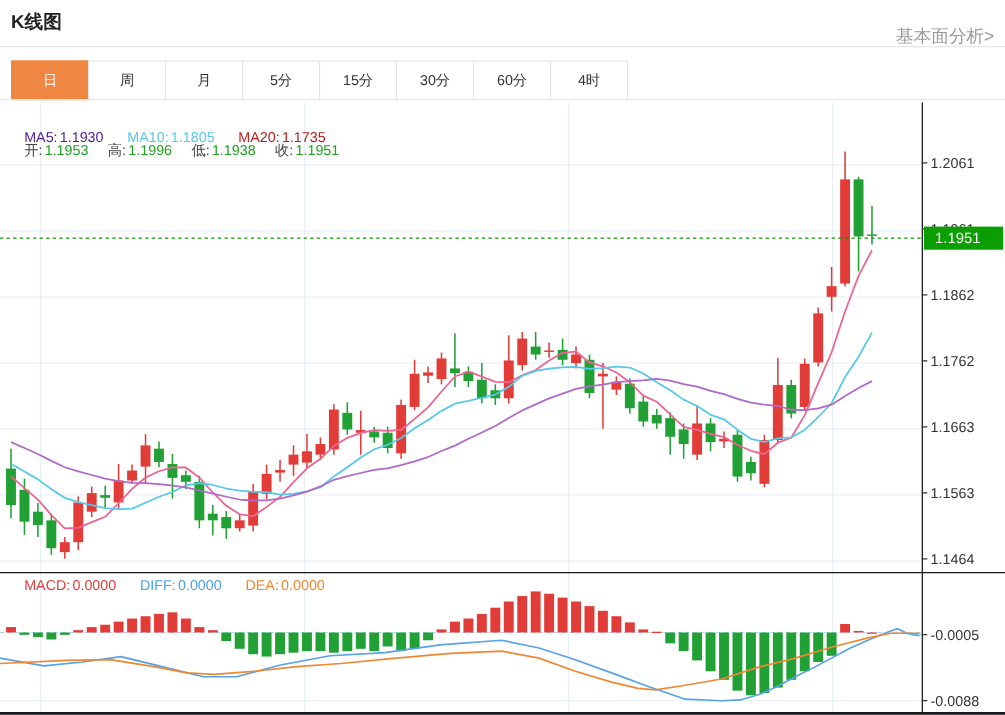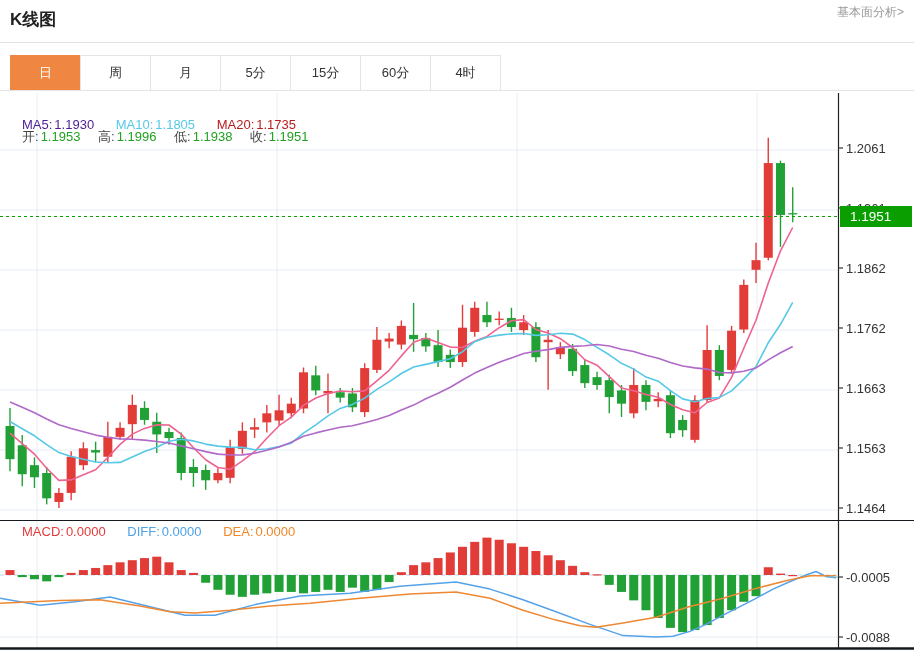--- a/index.html
+++ b/index.html
@@ -1,19 +1,19 @@
 <!DOCTYPE html>
 <html><head>
 <meta charset="utf-8">
 <style>
   html,body{margin:0;padding:0;background:#fff;width:914px;height:650px;overflow:hidden;
     font-family:"Liberation Sans","DejaVu Sans",sans-serif;position:relative;}
   .page{position:absolute;inset:0;background:#fff;}
   .hdr-title{position:absolute;left:10px;top:8px;margin:0;font-size:17px;font-weight:bold;color:#222;}
-  .fund-link{position:absolute;right:10px;top:4px;font-size:12px;color:#999;text-decoration:none;cursor:pointer;}
+  .fund-link{position:absolute;right:10px;top:23px;font-size:16px;color:#999;text-decoration:none;cursor:pointer;}
   .hdr-line{position:absolute;left:0;top:42px;width:914px;height:1px;background:#e3e3e3;}
   .tabbar{position:absolute;left:10px;top:55px;display:flex;}
   .tab{width:69px;height:34px;line-height:34px;text-align:center;font-size:13px;color:#333;
     background:#fff;border:1px solid #e4e4e4;margin-left:-1px;cursor:pointer;box-sizing:content-box;}
   .tab:first-child{margin-left:0;}
   .tab.active{background:#ef8641;border-color:#ef8641;color:#fff;}
   .tab-underline{position:absolute;left:0;top:90px;width:914px;height:1px;background:#e4e4e4;}
   .chart-wrap{position:absolute;left:0;top:93px;width:914px;height:557px;}
   .chart-wrap svg{position:absolute;left:0;top:0;}
   .info-row{position:absolute;left:22px;font-size:13px;white-space:nowrap;letter-spacing:0;}
@@ -38,20 +38,21 @@
   <h1 class="hdr-title">K线图</h1>
   <a class="fund-link">基本面分析&gt;</a>
   <div class="hdr-line"></div>
 
   <div class="tabbar" id="tabbar">
       <div class="tab active">日</div>
       <div class="tab">周</div>
       <div class="tab">月</div>
       <div class="tab">5分</div>
       <div class="tab">15分</div>
+      <div class="tab">30分</div>
       <div class="tab">60分</div>
       <div class="tab">4时</div>
     </div>
   <div class="tab-underline"></div>
 
   <div class="chart-wrap">
     <svg id="chart" width="914" height="557" viewBox="0 0 914 557">
         <line x1="37" y1="0" x2="37" y2="554" stroke="#e6eef5" stroke-width="1"></line>
         <line x1="277" y1="0" x2="277" y2="554" stroke="#e6eef5" stroke-width="1"></line>
         <line x1="517" y1="0" x2="517" y2="554" stroke="#e6eef5" stroke-width="1"></line>

